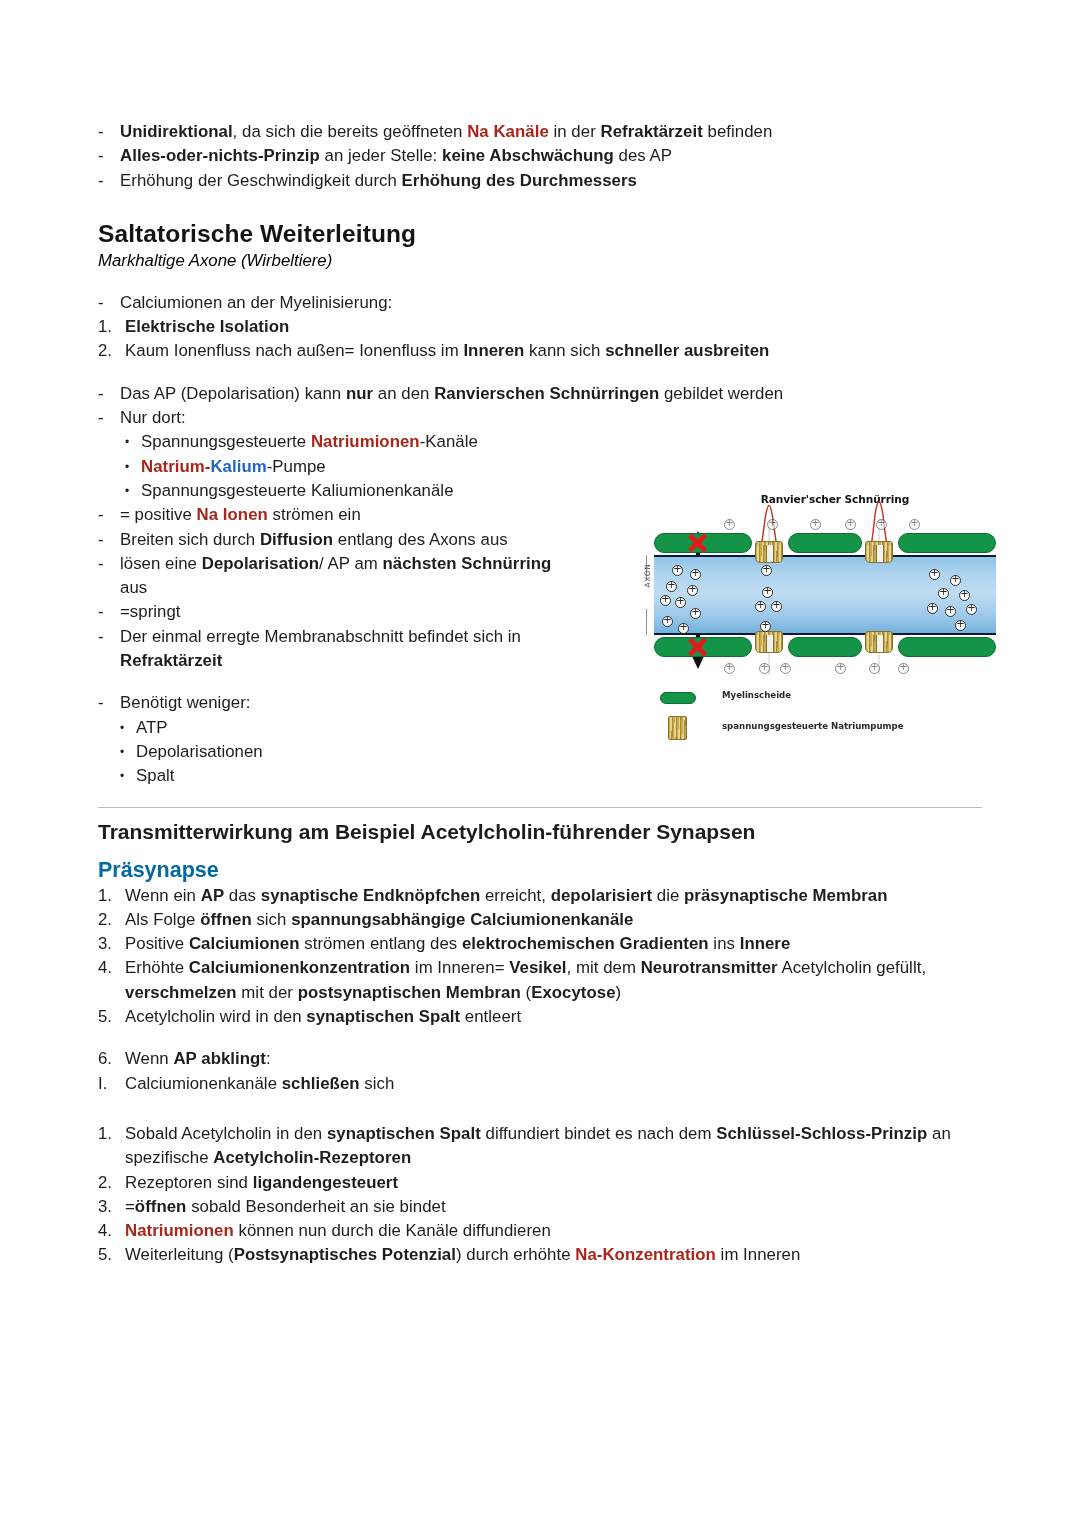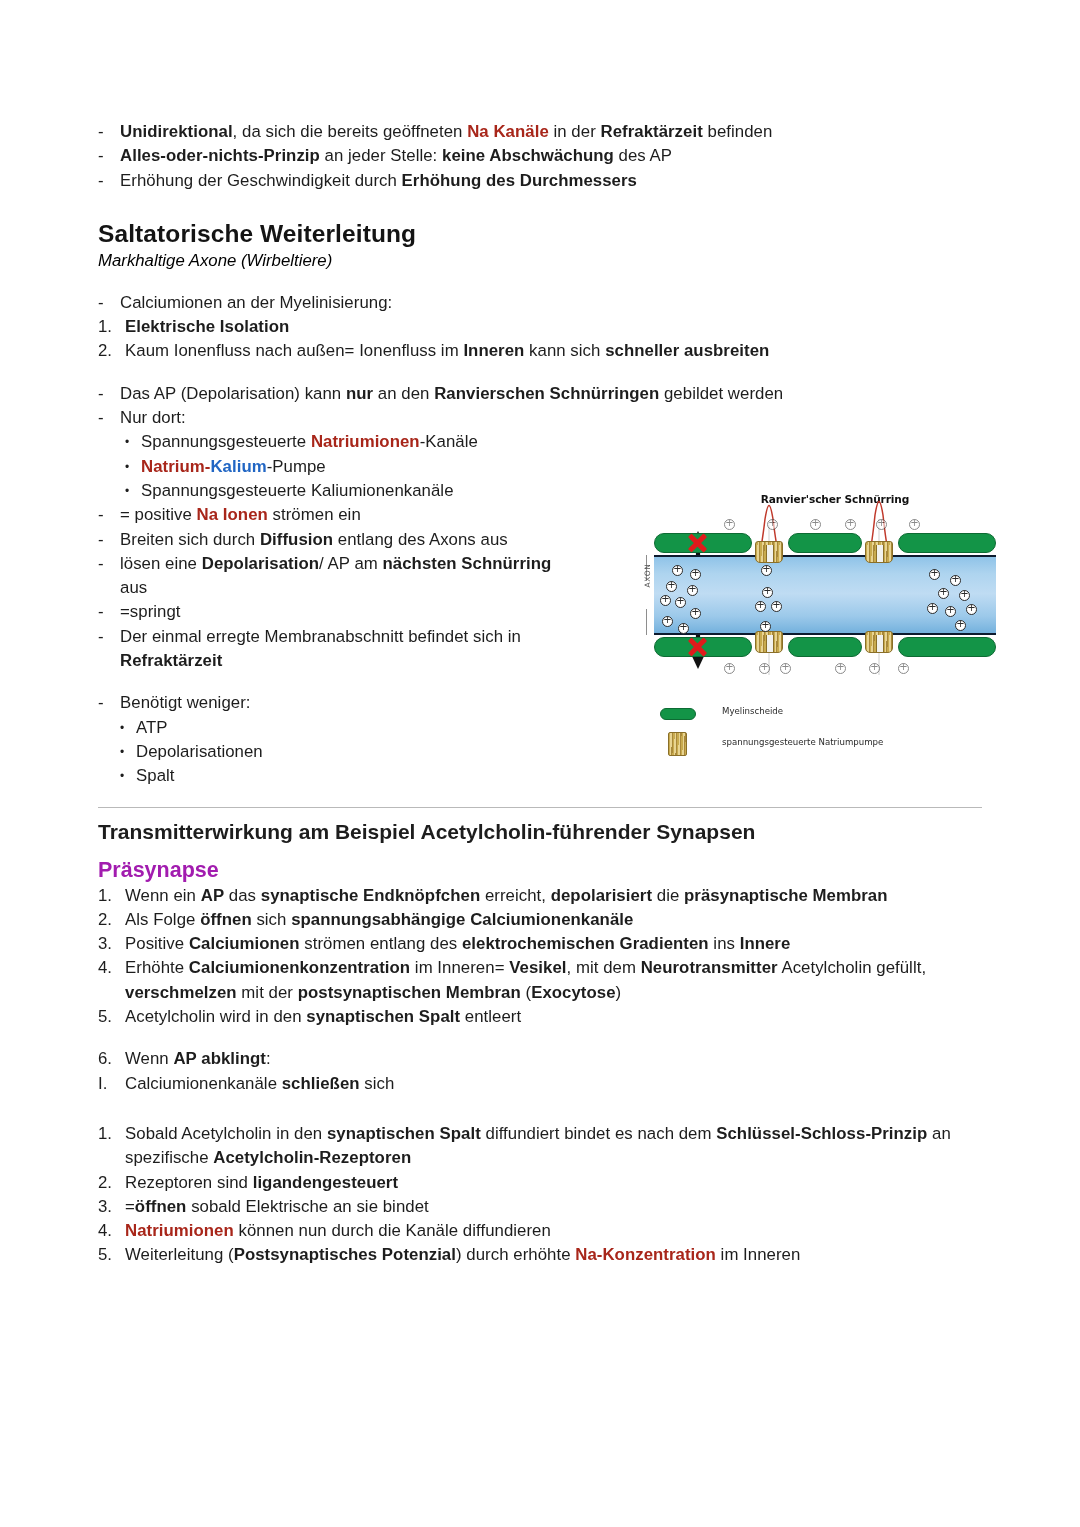--- a/index.html
+++ b/index.html
@@ -95,21 +95,21 @@
     line-height: 26px;
     font-weight: bold;
     margin: 0;
     color: #1d1d1d;
   }
   h3.subb {
     font-size: 21.5px;
     line-height: 27px;
     font-weight: bold;
     margin: 0;
-    color: #a21caf;
+    color: #0369a1;
   }
   .subtitle-it {
     font-size: 16.8px;
     line-height: 24px;
     font-style: italic;
     color: #000000;
   }
   .gap-s { height: 11px; }
   .gap-m { height: 18px; }
   .gap-l { height: 26px; }
@@ -244,22 +244,23 @@
   .axon-tick {
     position: absolute;
     left: 18px;
     width: 1.3px;
     background: #8e8e8e;
   }
 
   .legend {
     position: absolute;
     left: 32px;
-    top: 212px;
+    top: 196px;
     width: 330px;
+    font-weight: bold;
   }
   .legend-row {
     position: relative;
     height: 26px;
   }
   .legend-swatch-myelin {
     position: absolute;
     left: 0; top: 3px;
     width: 36px; height: 12px;
     background: #139447;
@@ -560,21 +561,21 @@
       <div class="num-row">
         <span class="num-mark">1.</span>
         <span class="num-body ln"><span>Sobald Acetylcholin in den </span><span class="b">synaptischen Spalt</span><span> diffundiert bindet es nach dem </span><span class="b">Schlüssel-Schloss-Prinzip</span><span> an spezifische </span><span class="b">Acetylcholin-Rezeptoren</span></span>
       </div>
       <div class="num-row">
         <span class="num-mark">2.</span>
         <span class="num-body ln"><span>Rezeptoren sind </span><span class="b">ligandengesteuert</span></span>
       </div>
       <div class="num-row">
         <span class="num-mark">3.</span>
-        <span class="num-body ln"><span>=</span><span class="b">öffnen</span><span> sobald Elektrische an sie bindet</span></span>
+        <span class="num-body ln"><span>=</span><span class="b">öffnen</span><span> sobald Besonderheit an sie bindet</span></span>
       </div>
       <div class="num-row">
         <span class="num-mark">4.</span>
         <span class="num-body ln"><span class="red">Natriumionen</span><span> können nun durch die Kanäle diffundieren</span></span>
       </div>
       <div class="num-row">
         <span class="num-mark">5.</span>
         <span class="num-body ln"><span>Weiterleitung (</span><span class="b">Postsynaptisches Potenzial</span><span>) durch erhöhte </span><span class="red">Na-Konzentration</span><span> im Inneren</span></span>
       </div>
     </div>

